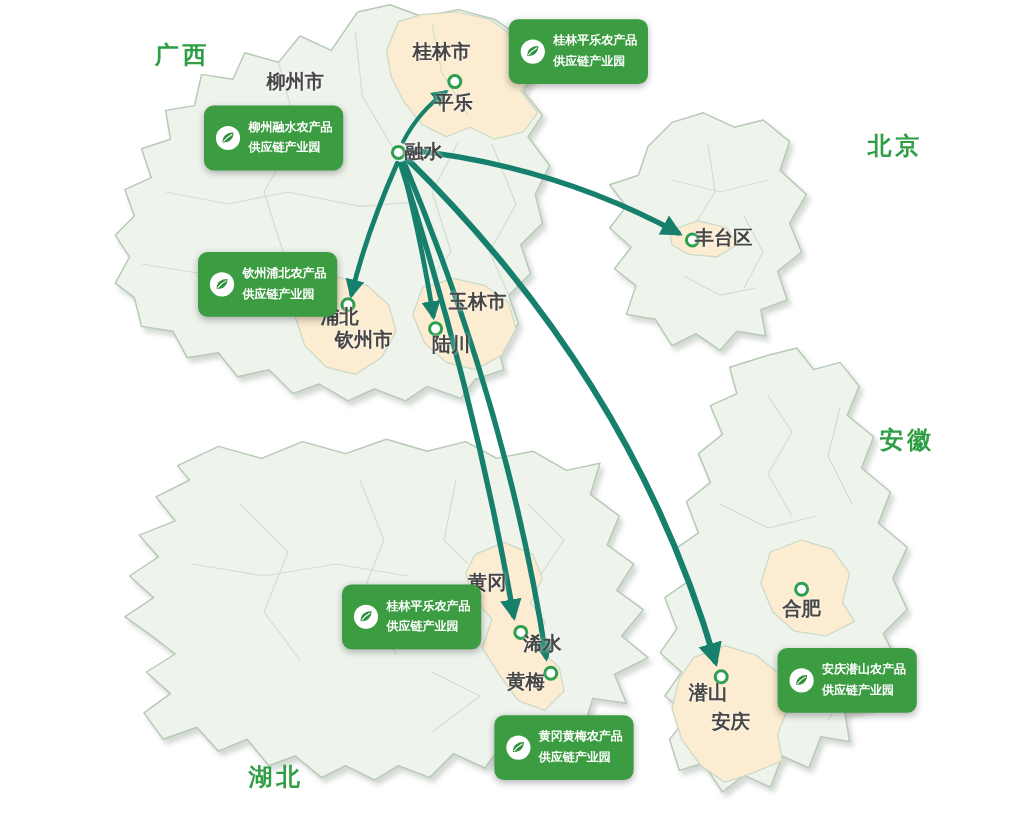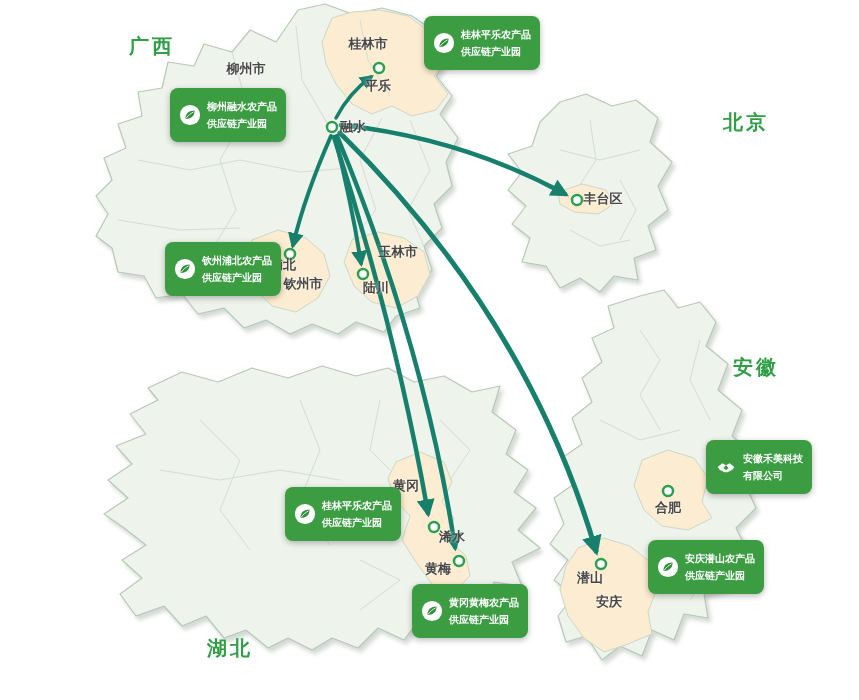--- a/index.html
+++ b/index.html
@@ -10,21 +10,21 @@
   .prov-group { filter: drop-shadow(3px 4px 2px rgba(110,130,110,0.30)); }
   .province-shape { fill:#eef3ec; stroke:#b7c9b7; stroke-width:1.2; stroke-linejoin:round; }
   .highlight-shape { fill:#fcecd1; stroke:#cbd8c6; stroke-width:1; stroke-linejoin:round; }
   .internal-line { fill:none; stroke:#d3ded1; stroke-width:1; }
   .flow { fill:none; stroke:#17806d; stroke-linecap:round; }
   .marker-dot { fill:#ffffff; stroke:#2e9e4f; stroke-width:2.5; }
 
   .prov-label { position:absolute; transform:translate(-50%,-50%); color:#2f9e44;
                 font-size:20px; font-weight:bold; letter-spacing:3px; white-space:nowrap; }
   .city-label { position:absolute; transform:translate(-50%,-50%); color:#474747;
-                font-size:13px; font-weight:600; white-space:nowrap;
+                font-size:16px; font-weight:600; white-space:nowrap;
                 text-shadow:0 0 3px rgba(255,255,255,0.9); }
   .city-label.major { font-weight:700; }
 
   .park-box { position:absolute; display:flex; align-items:center; gap:6px;
               background:#3b9c42; color:#ffffff; border-radius:8px;
               padding:10px 9px; font-size:10px; font-weight:bold; line-height:1.7;
               box-shadow:0 2px 6px rgba(0,0,0,0.28); white-space:nowrap; z-index:5; }
   .park-box .icon { width:22px; height:22px; flex:0 0 auto; }
   .park-text { display:flex; flex-direction:column; }
 </style>
@@ -163,63 +163,54 @@
   <div class="park-box" style="left:170px;top:88px;">
     <svg class="icon">
         <use href="#icon-leaf"></use>
       </svg>
     <span class="park-text">
       <span>柳州融水农产品</span>
       <span>供应链产业园</span>
     </span>
   </div>
 
-  <div class="park-box" style="left:165px;top:210px;margin-top:32px;">
+  <div class="park-box" style="left:165px;top:210px;">
     <svg class="icon">
         <use href="#icon-leaf"></use>
       </svg>
     <span class="park-text">
       <span>钦州浦北农产品</span>
       <span>供应链产业园</span>
     </span>
   </div>
 
   <div class="park-box" style="left:285px;top:487px;">
     <svg class="icon">
         <use href="#icon-leaf"></use>
       </svg>
     <span class="park-text">
       <span>桂林平乐农产品</span>
       <span>供应链产业园</span>
     </span>
   </div>
 
-  <div class="park-box" style="left:412px;top:584px;">
+  <div class="park-box" style="left:412px;top:596px;">
     <svg class="icon">
         <use href="#icon-leaf"></use>
       </svg>
     <span class="park-text">
       <span>黄冈黄梅农产品</span>
       <span>供应链产业园</span>
     </span>
   </div>
 
   <div class="park-box" style="left:648px;top:540px;">
     <svg class="icon">
         <use href="#icon-leaf"></use>
       </svg>
     <span class="park-text">
       <span>安庆潜山农产品</span>
       <span>供应链产业园</span>
     </span>
   </div>
 
-  <div class="park-box" style="left:706px;top:440px;">
-    <svg class="icon">
-        <use href="#icon-handshake"></use>
-      </svg>
-    <span class="park-text">
-      <span>安徽禾美科技</span>
-      <span>有限公司</span>
-    </span>
-  </div>
 
 </div>
 
 </body></html>

